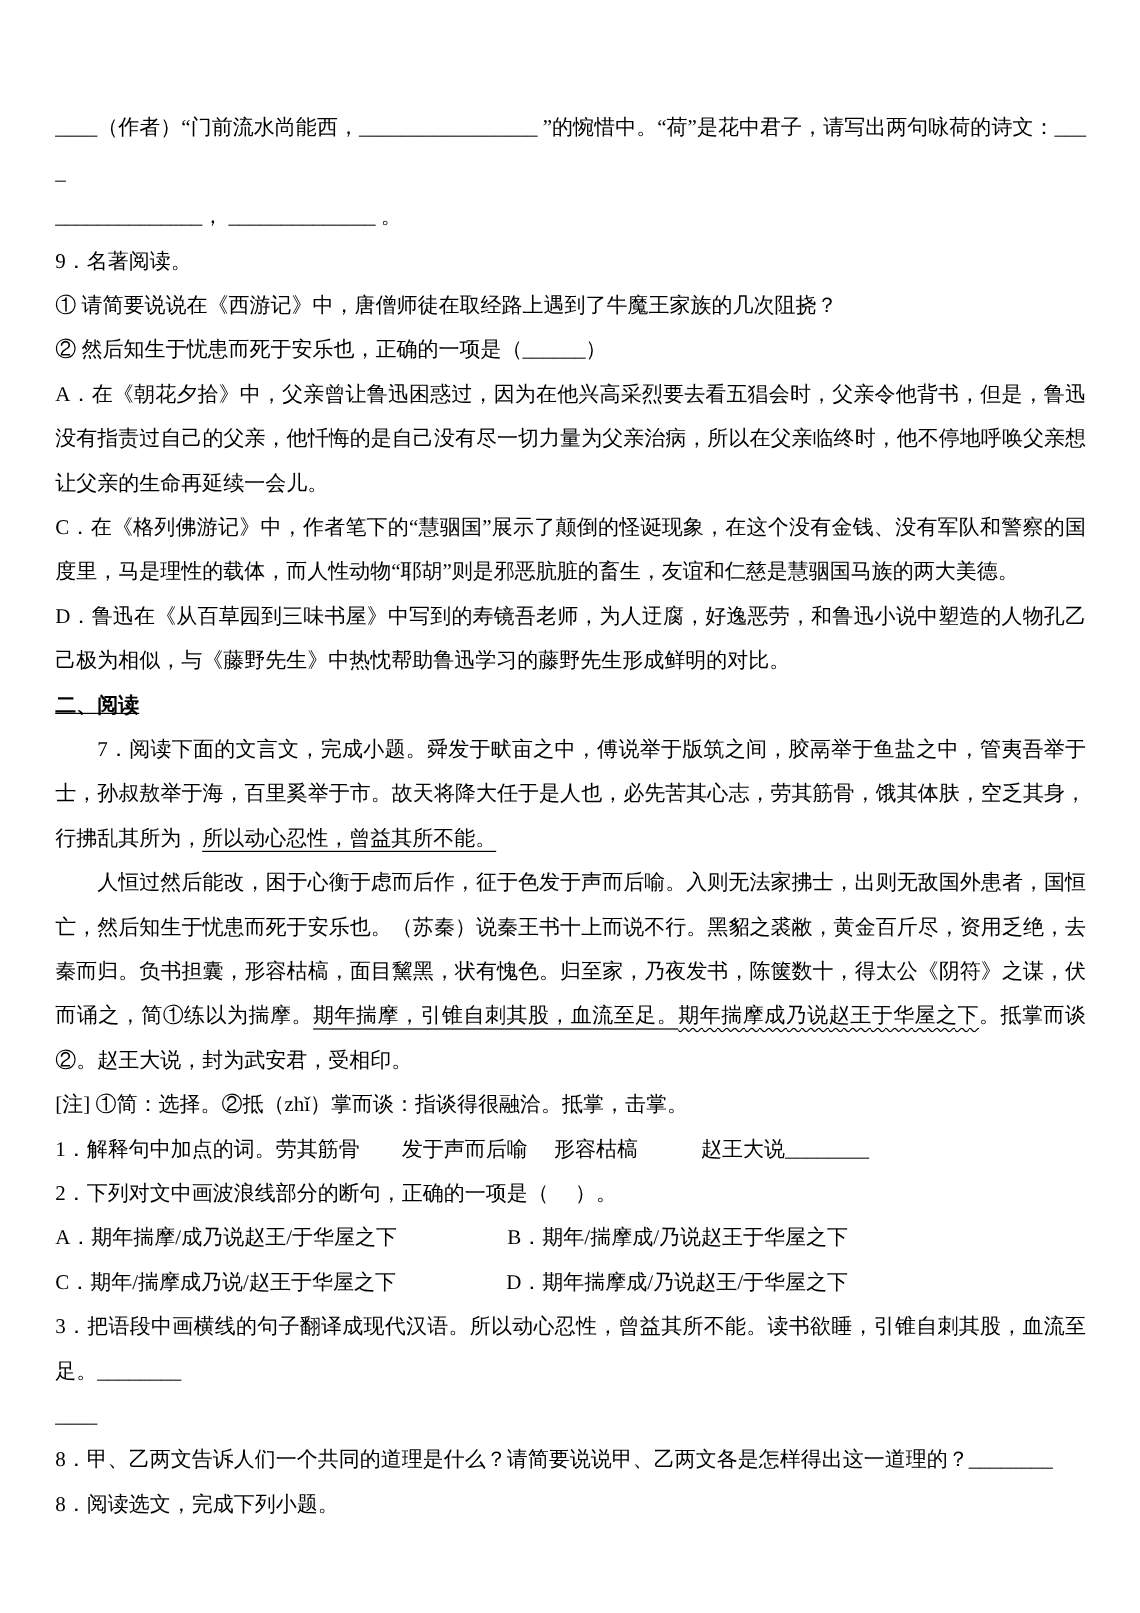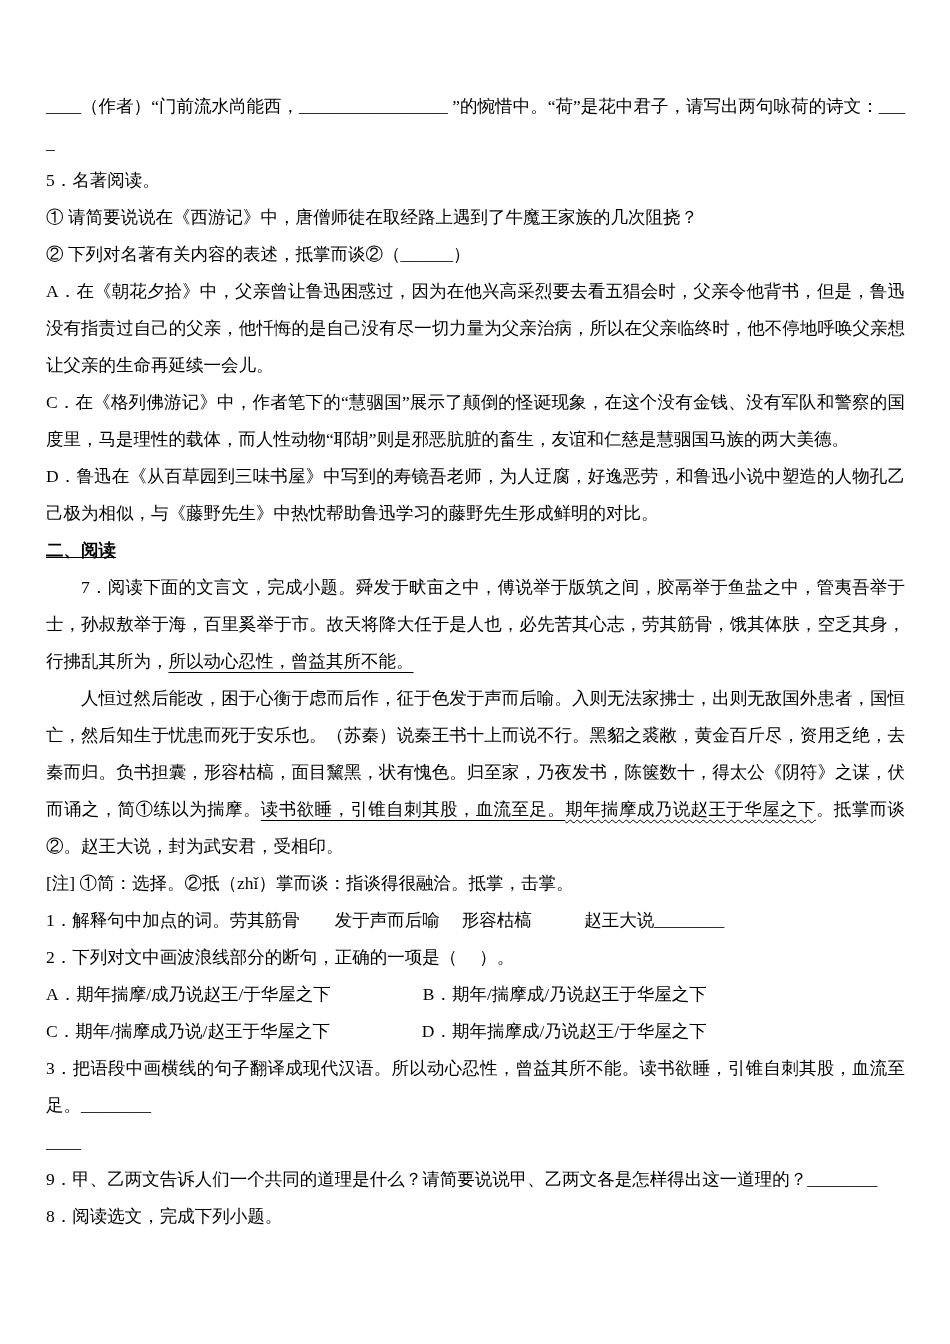--- a/index.html
+++ b/index.html
@@ -37,32 +37,33 @@
     text-decoration-thickness: 1px;
     text-underline-offset: 4px;
   }
 </style>
 </head>
 <body>
 
 <div class="page" style="background: rgb(255, 255, 255); color: rgb(0, 0, 0);">
   <div id="doc-body">
       <p class="para"><span>____（作者）“门前流水尚能西，_________________ ”的惋惜中。“荷”是花中君子，请写出两句咏荷的诗文：____</span></p>
-      <p class="para"><span>5．名著阅读。</span></p>
+      <p class="para"><span>______________，  ______________ 。</span></p>
+      <p class="para"><span>9．名著阅读。</span></p>
       <p class="para"><span>① 请简要说说在《西游记》中，唐僧师徒在取经路上遇到了牛魔王家族的几次阻挠？</span></p>
-      <p class="para"><span>② 下列对名著有关内容的表述，抵掌而谈②（______）</span></p>
+      <p class="para"><span>② 然后知生于忧患而死于安乐也，正确的一项是（______）</span></p>
       <p class="para"><span>A．在《朝花夕拾》中，父亲曾让鲁迅困惑过，因为在他兴高采烈要去看五猖会时，父亲令他背书，但是，鲁迅没有指责过自己的父亲，他忏悔的是自己没有尽一切力量为父亲治病，所以在父亲临终时，他不停地呼唤父亲想让父亲的生命再延续一会儿。</span></p>
       <p class="para"><span>C．在《格列佛游记》中，作者笔下的“慧骃国”展示了颠倒的怪诞现象，在这个没有金钱、没有军队和警察的国度里，马是理性的载体，而人性动物“耶胡”则是邪恶肮脏的畜生，友谊和仁慈是慧骃国马族的两大美德。</span></p>
       <p class="para"><span>D．鲁迅在《从百草园到三味书屋》中写到的寿镜吾老师，为人迂腐，好逸恶劳，和鲁迅小说中塑造的人物孔乙己极为相似，与《藤野先生》中热忱帮助鲁迅学习的藤野先生形成鲜明的对比。</span></p>
       <p class="para bold"><span>二、阅读</span></p>
       <p class="para indent"><span>7．阅读下面的文言文，完成小题。舜发于畎亩之中，傅说举于版筑之间，胶鬲举于鱼盐之中，管夷吾举于士，孙叔敖举于海，百里奚举于市。故天将降大任于是人也，必先苦其心志，劳其筋骨，饿其体肤，空乏其身，行拂乱其所为，</span><span class="u-line">所以动心忍性，曾益其所不能。</span></p>
-      <p class="para indent"><span>人恒过然后能改，困于心衡于虑而后作，征于色发于声而后喻。入则无法家拂士，出则无敌国外患者，国恒亡，然后知生于忧患而死于安乐也。（苏秦）说秦王书十上而说不行。黑貂之裘敝，黄金百斤尽，资用乏绝，去秦而归。负书担囊，形容枯槁，面目黧黑，状有愧色。归至家，乃夜发书，陈箧数十，得太公《阴符》之谋，伏而诵之，简①练以为揣摩。</span><span class="u-line">读书欲睡，引锥自刺其股，血流至足。</span><span class="u-wavy">期年揣摩成乃说赵王于华屋之下</span><span>。抵掌而谈②。赵王大说，封为武安君，受相印。</span></p>
+      <p class="para indent"><span>人恒过然后能改，困于心衡于虑而后作，征于色发于声而后喻。入则无法家拂士，出则无敌国外患者，国恒亡，然后知生于忧患而死于安乐也。（苏秦）说秦王书十上而说不行。黑貂之裘敝，黄金百斤尽，资用乏绝，去秦而归。负书担囊，形容枯槁，面目黧黑，状有愧色。归至家，乃夜发书，陈箧数十，得太公《阴符》之谋，伏而诵之，简①练以为揣摩。</span><span class="u-line">期年揣摩，引锥自刺其股，血流至足。</span><span class="u-wavy">期年揣摩成乃说赵王于华屋之下</span><span>。抵掌而谈②。赵王大说，封为武安君，受相印。</span></p>
       <p class="para"><span>[注] ①简：选择。②抵（zhǐ）掌而谈：指谈得很融洽。抵掌，击掌。</span></p>
       <p class="para"><span>1．解释句中加点的词。劳其筋骨　　发于声而后喻　 形容枯槁　　　赵王大说________</span></p>
       <p class="para"><span>2．下列对文中画波浪线部分的断句，正确的一项是（　 ）。</span></p>
       <p class="para"><span>A．期年揣摩/成乃说赵王/于华屋之下　　　　　 B．期年/揣摩成/乃说赵王于华屋之下</span></p>
       <p class="para"><span>C．期年/揣摩成乃说/赵王于华屋之下　　　　　 D．期年揣摩成/乃说赵王/于华屋之下</span></p>
       <p class="para"><span>3．把语段中画横线的句子翻译成现代汉语。所以动心忍性，曾益其所不能。读书欲睡，引锥自刺其股，血流至足。________</span></p>
       <p class="para"><span>____</span></p>
-      <p class="para"><span>9．甲、乙两文告诉人们一个共同的道理是什么？请简要说说甲、乙两文各是怎样得出这一道理的？________</span></p>
+      <p class="para"><span>8．甲、乙两文告诉人们一个共同的道理是什么？请简要说说甲、乙两文各是怎样得出这一道理的？________</span></p>
       <p class="para"><span>8．阅读选文，完成下列小题。</span></p>
     </div>
 </div>
 
 </body></html>

